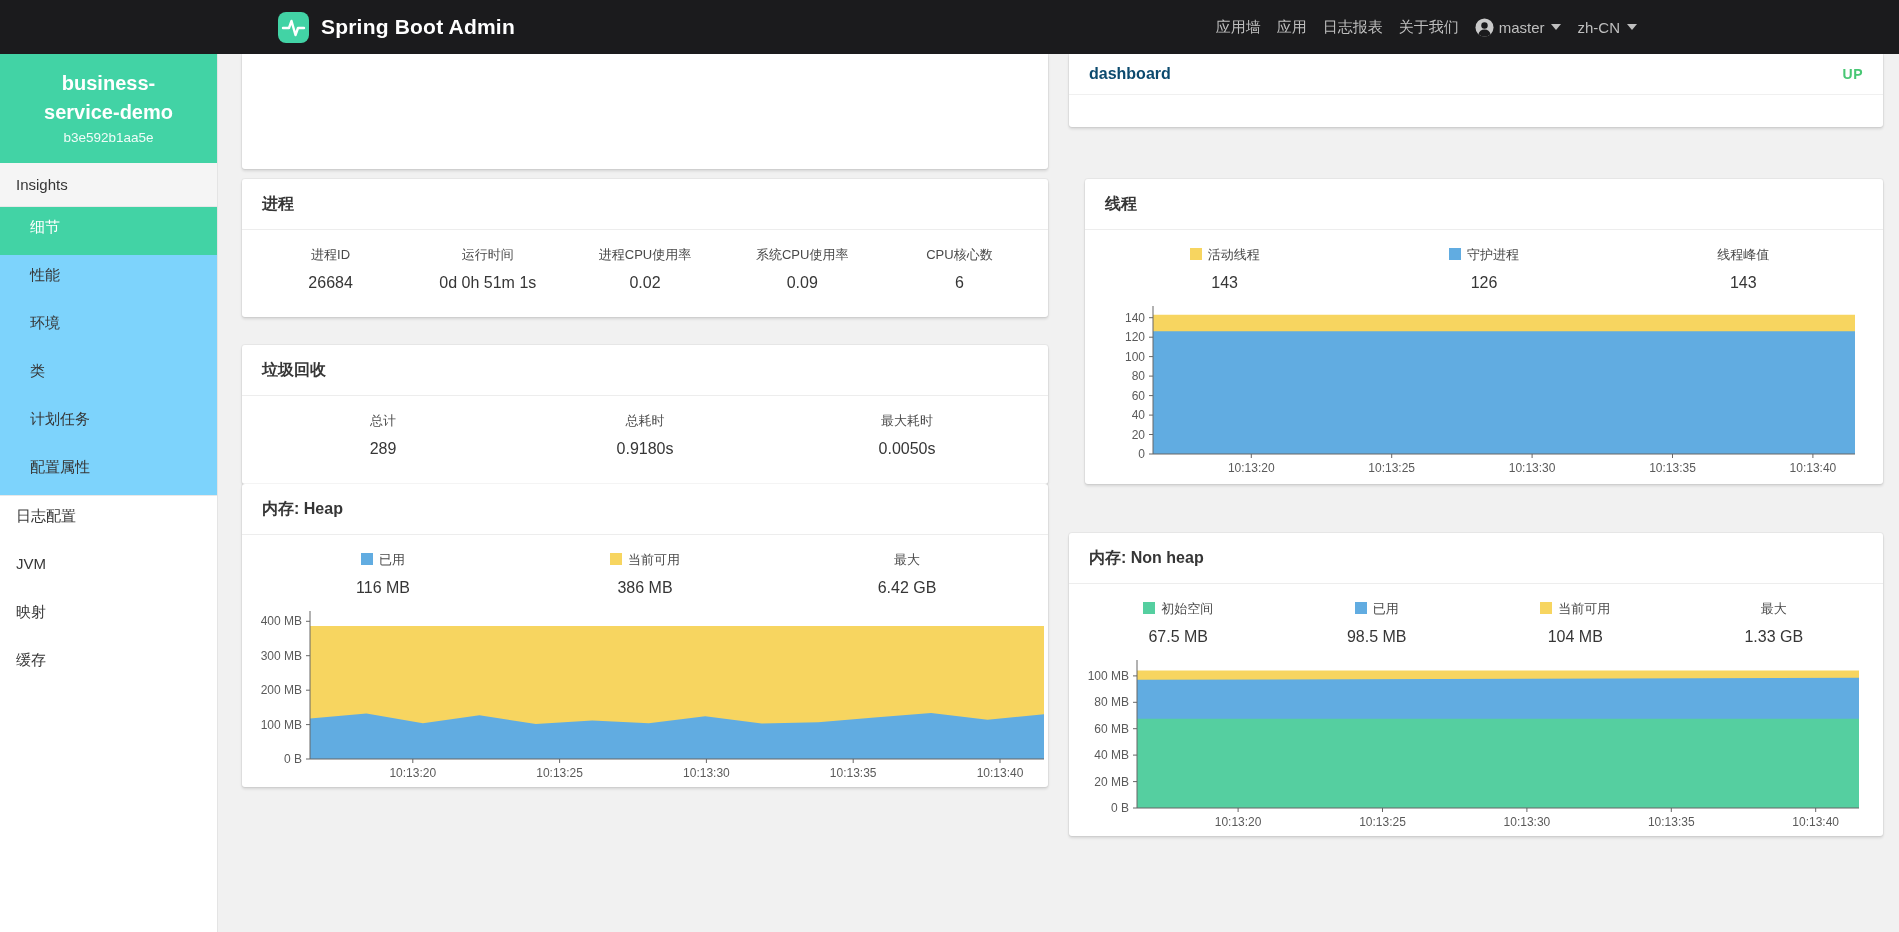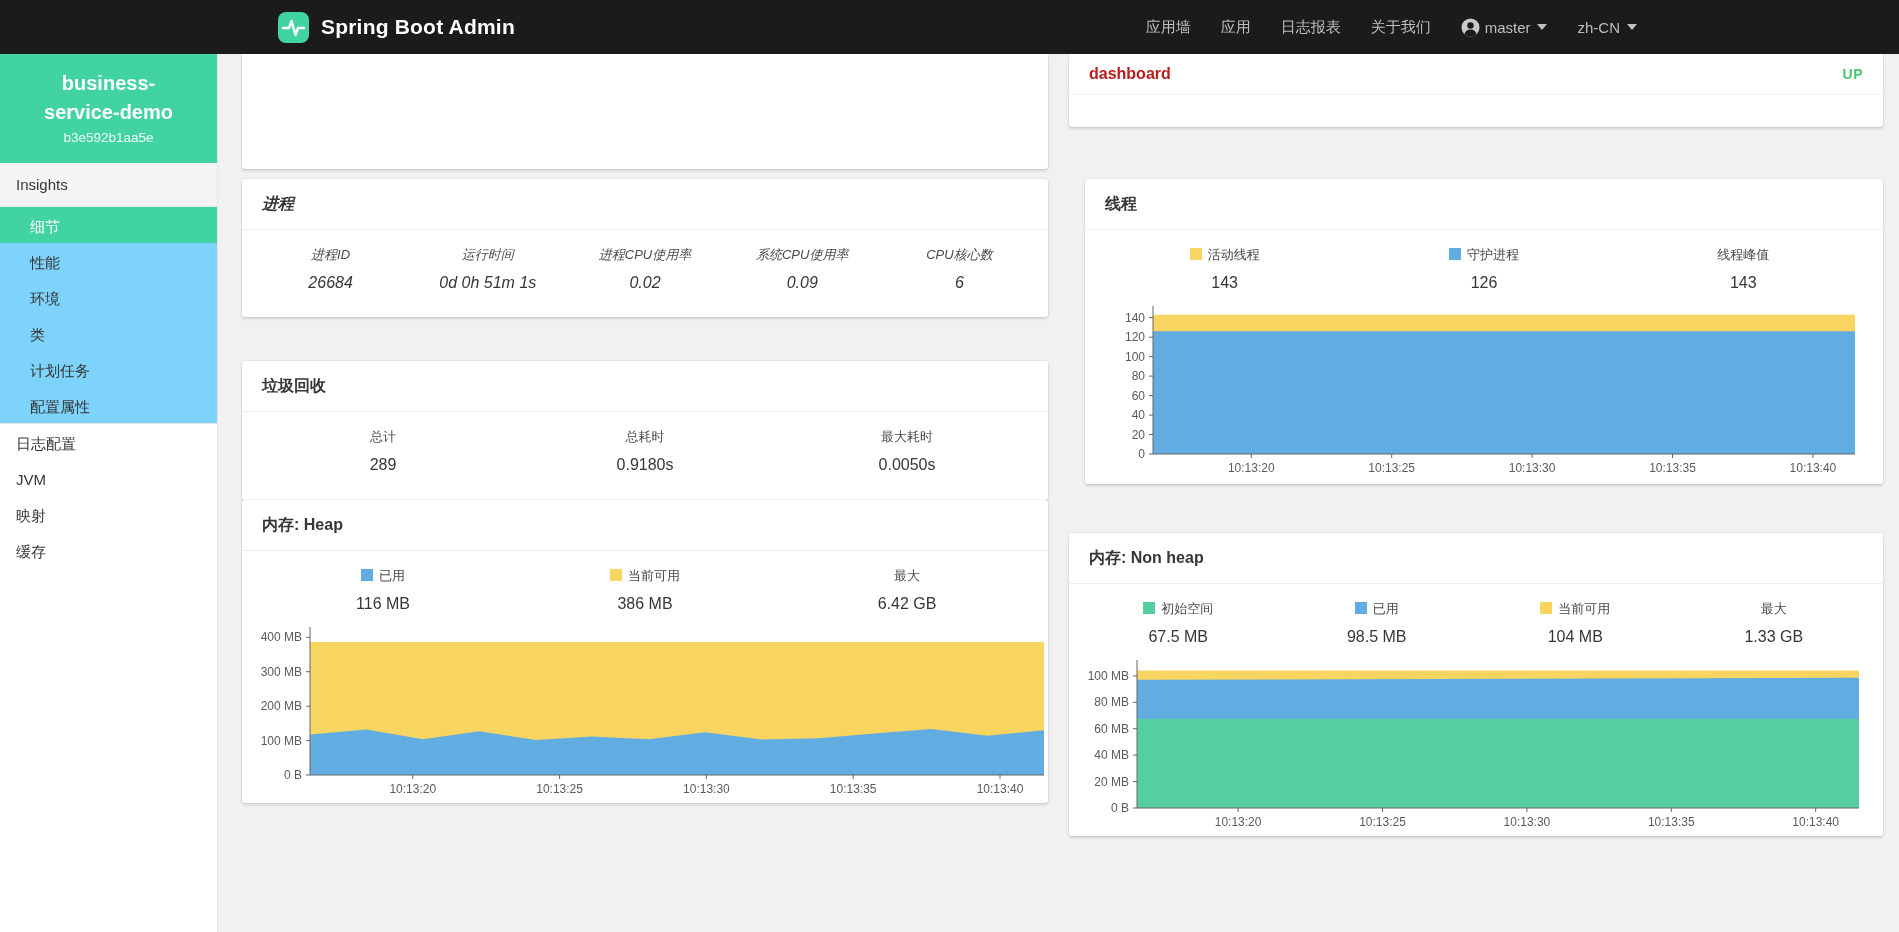--- a/index.html
+++ b/index.html
@@ -18,21 +18,21 @@
   
   .navbar {
     position: fixed; top: 0; left: 0; right: 0; height: 54px;
     background: var(--navbar_bg);
     display: flex; align-items: center;
     z-index: 50;
   }
   .brand { display: flex; align-items: center; margin-left: 278px; cursor: pointer; }
   .brand-logo { width: 31px; height: 31px; display: inline-block; }
   .brand-text { color: #fff; font-size: 21px; font-weight: 700; margin-left: 12px; letter-spacing: .2px; }
-  .nav-right { margin-left: auto; margin-right: 262px; display: flex; align-items: center; gap: 30px; }
+  .nav-right { margin-left: auto; margin-right: 262px; display: flex; align-items: center; gap: 16px; }
   .nav-link { color: #bfbfbf; font-size: 15px; text-decoration: none; cursor: pointer; }
   .nav-user, .nav-locale { display: flex; align-items: center; color: #bfbfbf; font-size: 15px; cursor: pointer; }
   .avatar-icon { width: 19px; height: 19px; margin-right: 5px; }
   .caret {
     width: 0; height: 0; display: inline-block; margin-left: 7px;
     border-left: 5px solid transparent; border-right: 5px solid transparent;
     border-top: 6px solid #bfbfbf;
   }
 
   
@@ -50,49 +50,49 @@
   .instance-header {
     background: var(--accent); color: #fff; text-align: center;
     height: 109px; padding: 15px 30px 0;
   }
   .instance-name { font-size: 20px; font-weight: 700; line-height: 1.45; }
   .instance-id { font-size: 13.5px; margin-top: 3px; color: rgba(255,255,255,.92); }
   .section-label {
     padding: 13px 16px; background: #f5f5f5; border-bottom: 1px solid #e8e8e8;
     font-size: 15px; color: #363636;
   }
-  .side-item { height: 36px; line-height: 40px; font-size: 15px; color: #363636; cursor: pointer; }
+  .side-item { height: 48px; line-height: 40px; font-size: 15px; color: #363636; cursor: pointer; }
   .side-item.sub { padding-left: 30px; background: #7dd3fc; }
   .side-item.root { padding-left: 16px; }
   .side-item.active { background: var(--accent); color: #fff; }
   .side-divider { border-bottom: 1px solid #e8e8e8; }
 
   
   .card {
     background: #fff; border-radius: 3px;
     box-shadow: 0 2px 3px rgba(10,10,10,.12), 0 0 0 1px rgba(10,10,10,.04);
     overflow: hidden;
   }
   .spacer-card { height: 115px; margin-bottom: 10px; border-radius: 0 0 3px 3px; }
-  .process-card { height: 138px; margin-bottom: 44px; font-style: italic; }
+  .process-card { height: 138px; margin-bottom: 28px; }
   .gc-card { height: 139px; }
   .heap-card { height: 303px; }
   .instances-card { height: 73px; margin-bottom: 52px; border-radius: 0 0 3px 3px; }
   .threads-card { height: 305px; margin-bottom: 49px; margin-left: 16px; }
   .nonheap-card { height: 303px; }
 
   .card-header {
     padding: 15px 20px 14px; font-size: 16px; font-weight: 700; color: #363636;
     border-bottom: 1px solid #ededed;
   }
   .instance-row {
     display: flex; justify-content: space-between; align-items: center;
     padding: 11px 20px; border-bottom: 1px solid #f0f0f0; cursor: pointer;
   }
-  .instance-app { font-size: 16px; font-weight: 700; color: #b91c1c; }
+  .instance-app { font-size: 16px; font-weight: 700; color: #0c4a6e; }
   .instance-status { font-size: 14px; font-weight: 700; color: var(--status_up); letter-spacing: .5px; }
 
   .stats, .legend { display: flex; padding: 16px 10px 0; }
   .stat, .legend-item { flex: 1; text-align: center; }
   .stat-label, .legend-label { font-size: 13px; color: #4a4a4a; }
   .stat-value, .legend-value { font-size: 16px; color: #363636; margin-top: 10px; }
   .legend-swatch { display: inline-block; width: 12px; height: 12px; margin-right: 6px; vertical-align: -1px; }
 
   .chart { height: 180px; margin-top: 6px; padding: 0 10px; }
   .chart svg { display: block; }

